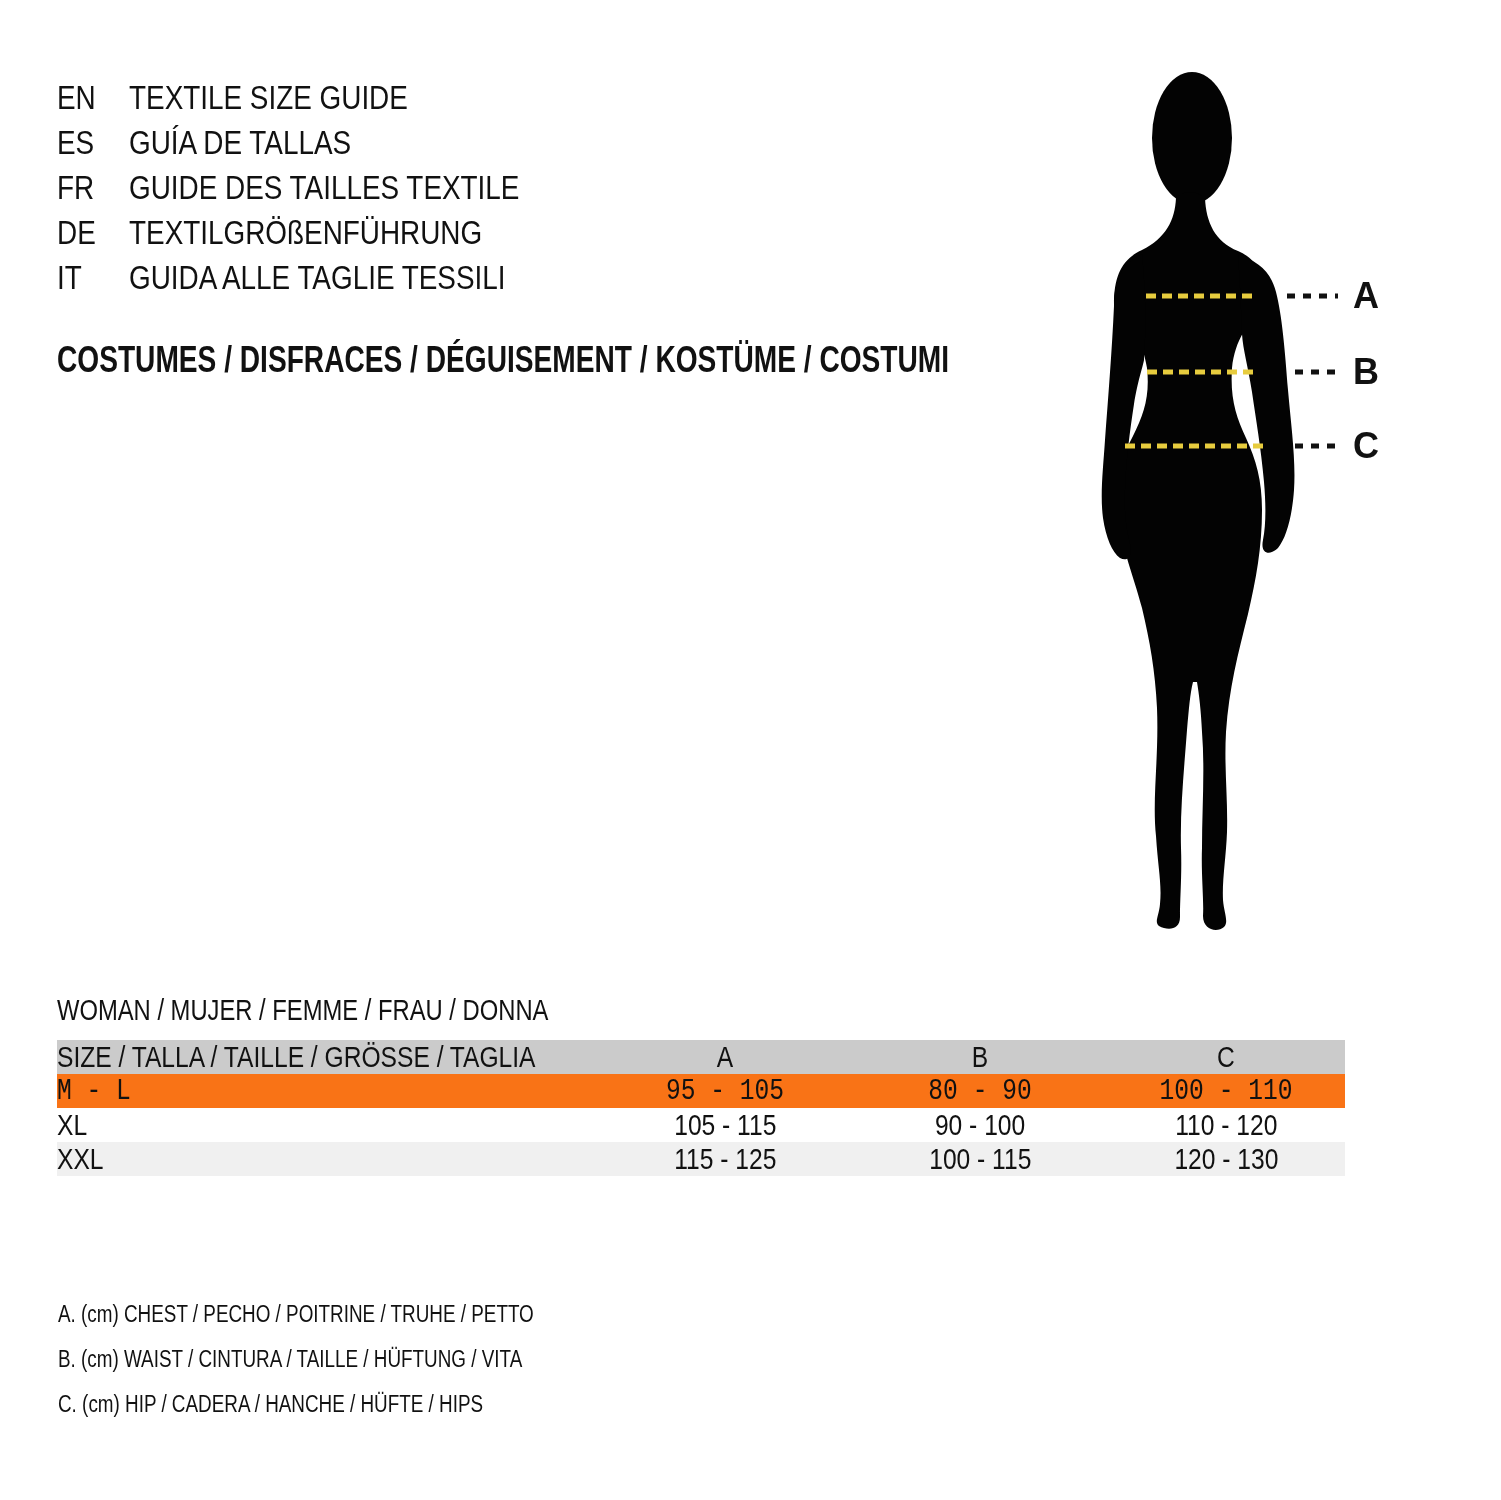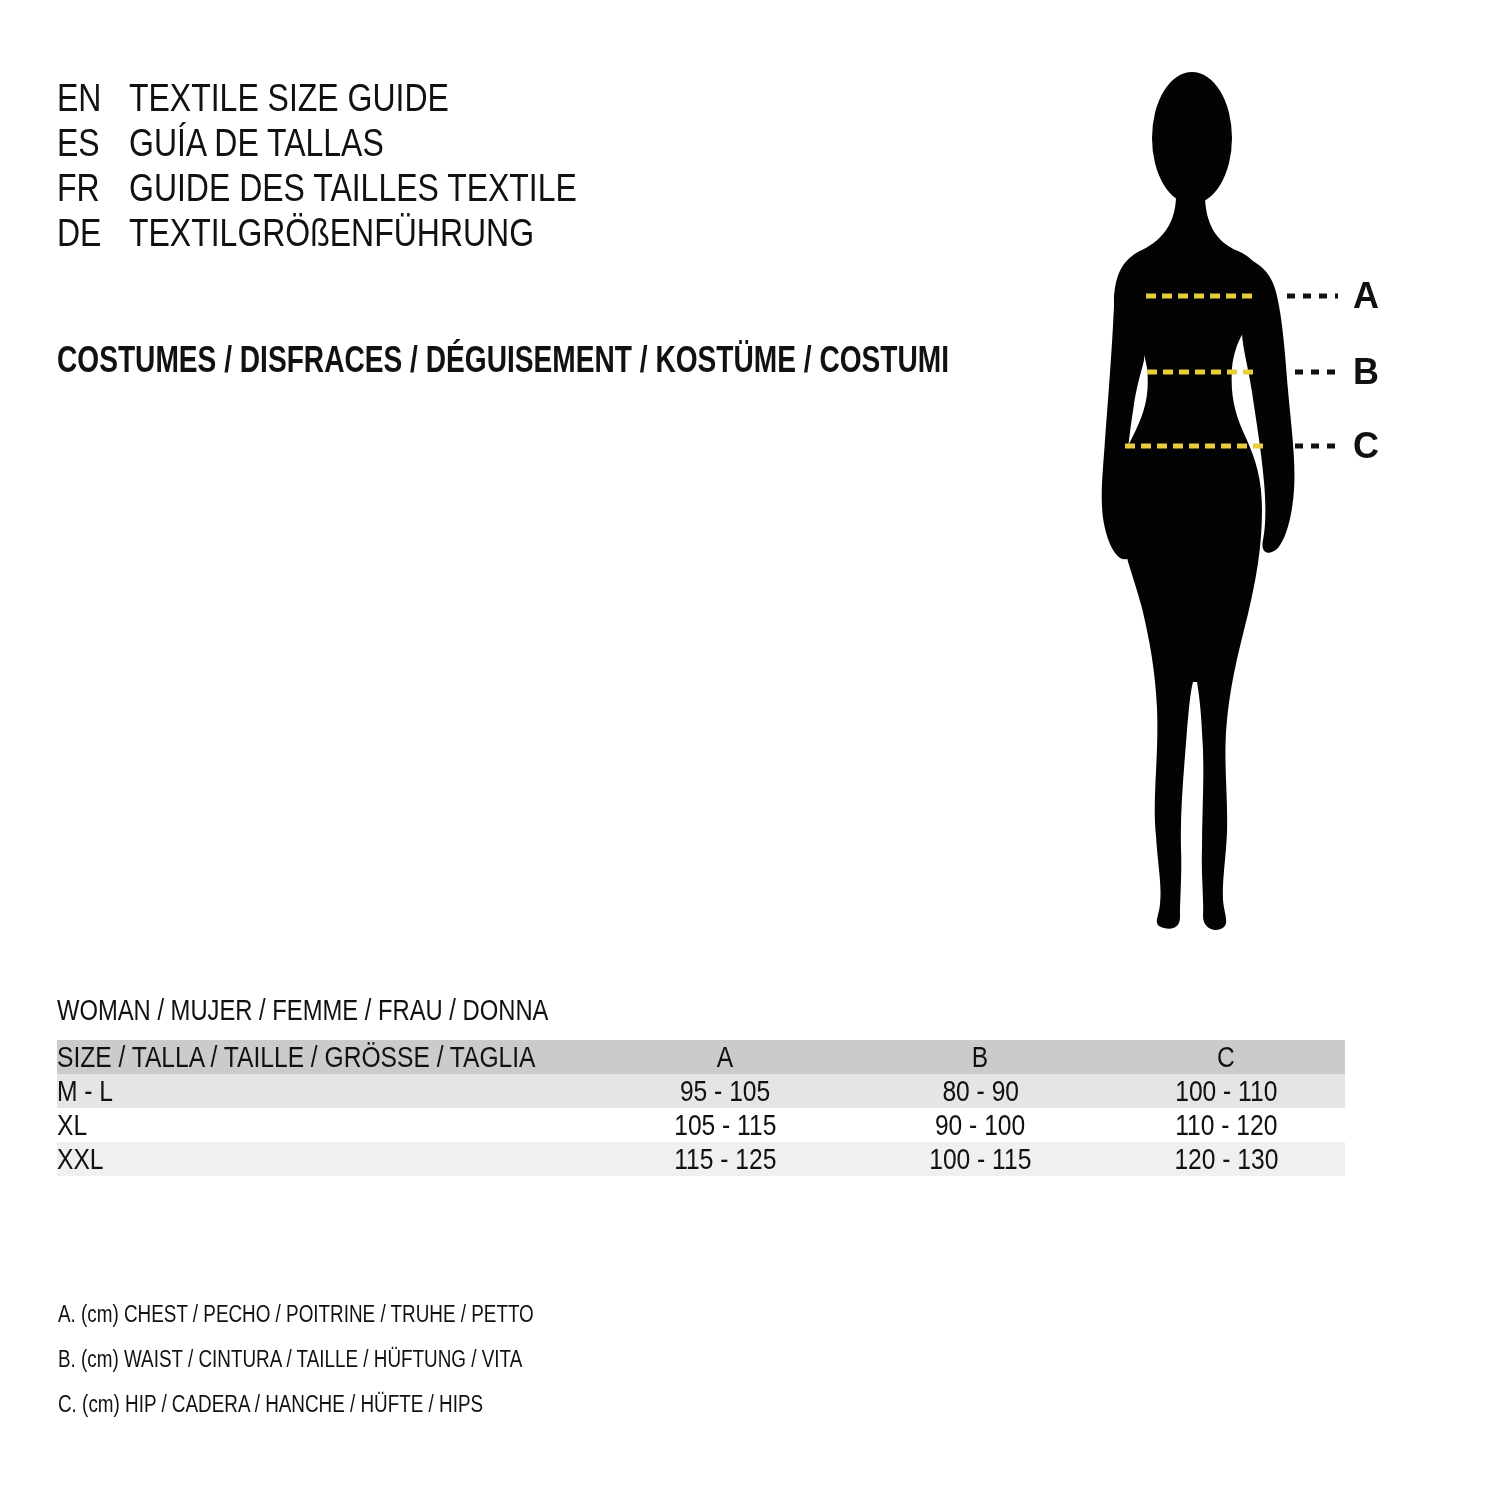--- a/index.html
+++ b/index.html
@@ -7,21 +7,21 @@
     position:relative;width:1501px;height:1500px;background:#ffffff;overflow:hidden;
     font-family:"Liberation Sans","DejaVu Sans",sans-serif;color:#111;
   }
   
   .cx{display:inline-block;transform:scaleX(0.82);transform-origin:0 50%;white-space:nowrap;}
   .cxc{display:inline-block;transform:scaleX(0.82);transform-origin:50% 50%;white-space:nowrap;}
   .cx-title{display:inline-block;transform:scaleX(0.76);transform-origin:0 50%;white-space:nowrap;}
 
   
   .langs{position:absolute;left:57px;top:75px;}
-  .lang-row{display:flex;height:45px;line-height:45px;font-size:39px;}
+  .lang-row{display:flex;height:45px;line-height:45px;font-size:34px;}
   .lang-row .code{flex:0 0 72px;}
 
   
   .title{position:absolute;left:57px;top:338px;height:44px;line-height:44px;
          font-size:37px;font-weight:bold;}
 
   
   .figure-svg{position:absolute;left:1080px;top:70px;width:265px;height:865px;}
   .measure-label{position:absolute;width:40px;height:36px;line-height:36px;text-align:center;
                  font-size:36px;font-weight:bold;}
@@ -60,20 +60,24 @@
       <span class="code"><span class="cx">ES</span></span>
       <span class="cx">GUÍA DE TALLAS</span>
     </div>
     <div class="lang-row">
       <span class="code"><span class="cx">FR</span></span>
       <span class="cx">GUIDE DES TAILLES TEXTILE</span>
     </div>
     <div class="lang-row">
       <span class="code"><span class="cx">DE</span></span>
       <span class="cx">TEXTILGRÖßENFÜHRUNG</span>
+    </div>
+    <div class="lang-row">
+      <span class="code"><span class="cx">IT</span></span>
+      <span class="cx">GUIDA ALLE TAGLIE TESSILI</span>
     </div>
   </div>
 
   <div class="title">
     <span class="cx-title">COSTUMES / DISFRACES / DÉGUISEMENT / KOSTÜME / COSTUMI</span>
   </div>
 
   <svg class="figure-svg" viewBox="0 0 265 865" aria-hidden="true">
     <g fill="#030303" style="fill: rgb(3, 3, 3);">
       <ellipse cx="112" cy="68" rx="40" ry="66"></ellipse>
@@ -133,21 +137,21 @@
     </colgroup>
     <thead>
       <tr style="background-color: rgb(203, 203, 203);">
         <th><span class="cx">SIZE / TALLA / TAILLE / GRÖSSE / TAGLIA</span></th>
         <th><span class="cxc">A</span></th>
         <th><span class="cxc">B</span></th>
         <th><span class="cxc">C</span></th>
       </tr>
     </thead>
     <tbody>
-      <tr class="alt" style="background-color: #e5e5e5;">
+      <tr class="alt" style="background-color: #f97316; font-family: Liberation Mono, monospace;">
         <td><span class="cx">M - L</span></td>
         <td><span class="cxc">95 - 105</span></td>
         <td><span class="cxc">80 - 90</span></td>
         <td><span class="cxc">100 - 110</span></td>
       </tr>
       <tr>
         <td><span class="cx">XL</span></td>
         <td><span class="cxc">105 - 115</span></td>
         <td><span class="cxc">90 - 100</span></td>
         <td><span class="cxc">110 - 120</span></td>

